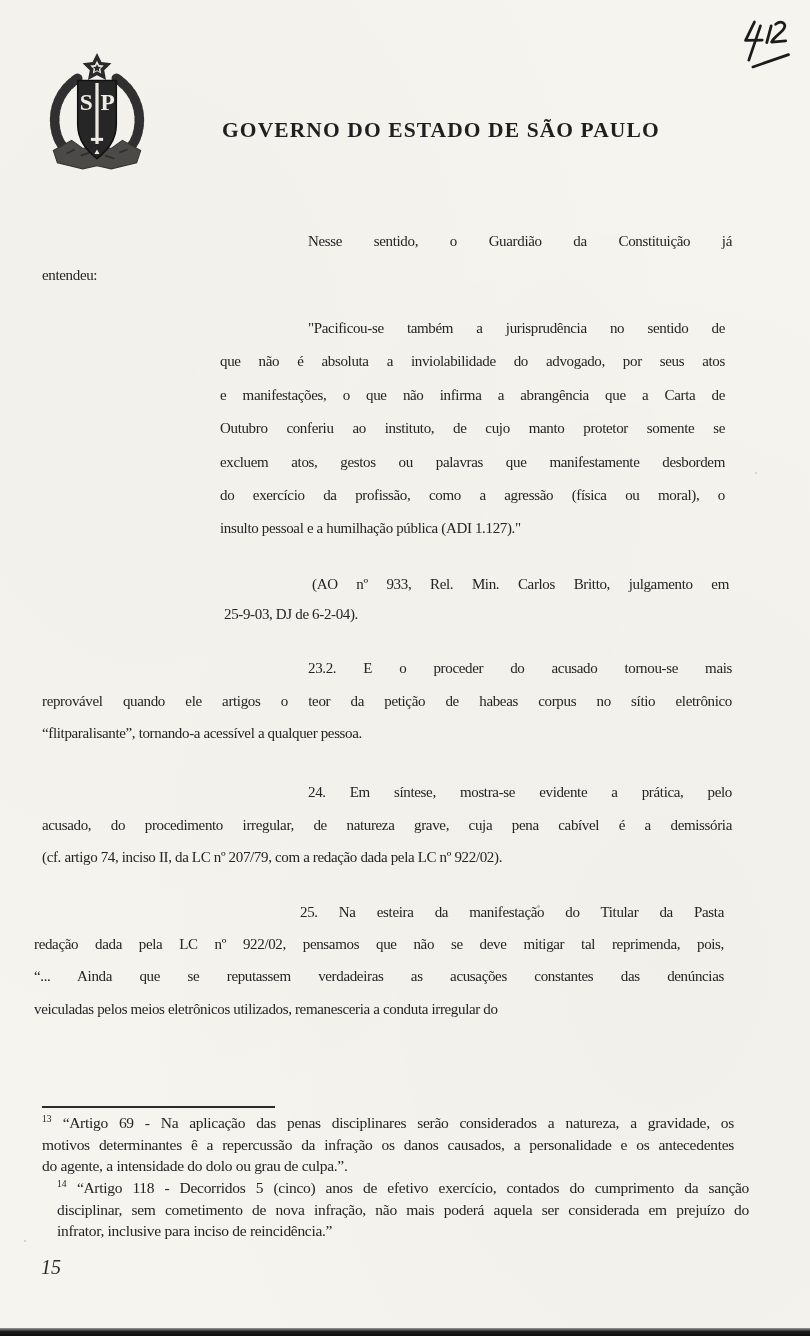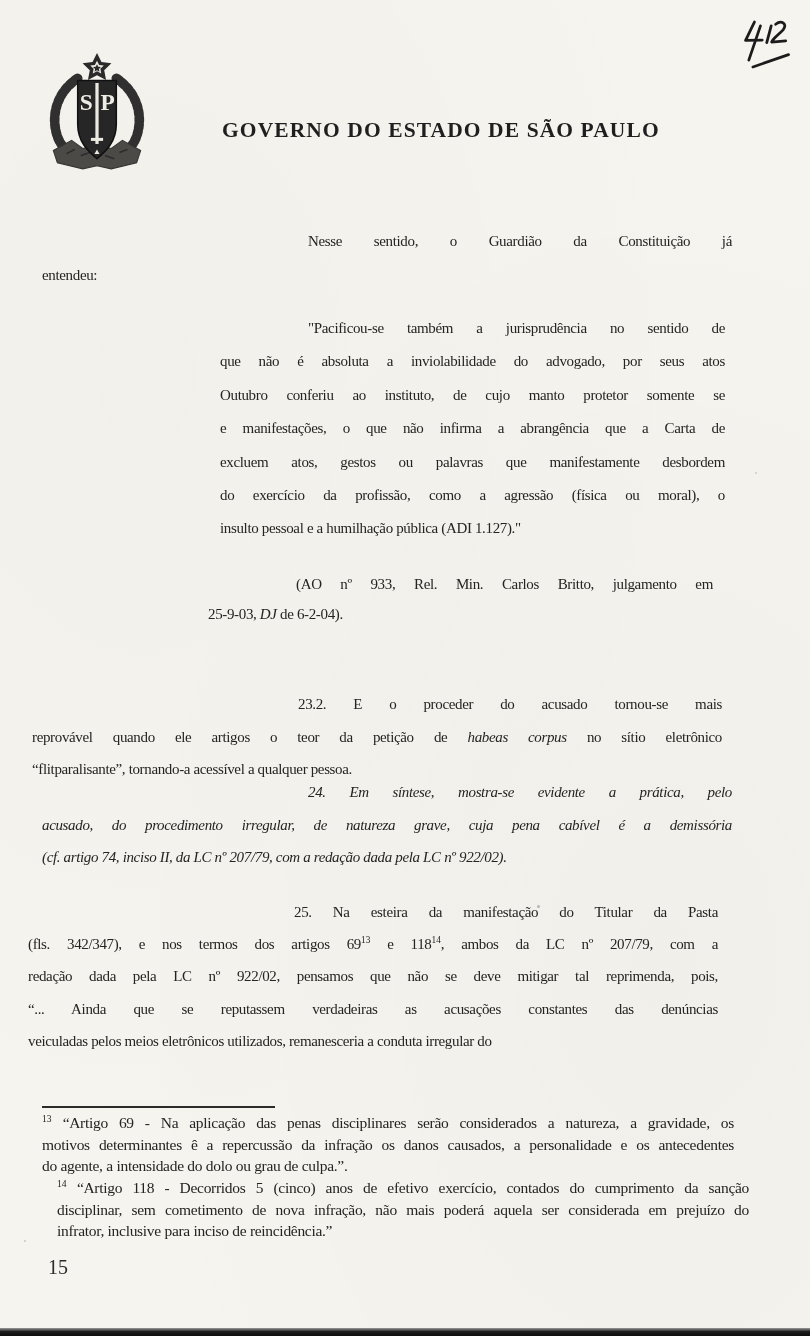--- a/index.html
+++ b/index.html
@@ -22,37 +22,37 @@
   }
   .emblem { position:absolute; left:46px; top:52px; }
   .handwritten { position:absolute; left:736px; top:14px; transform:rotate(6deg); }
   .block { position:absolute; }
   .tline { text-align:justify; text-align-last:justify; }
   .tline:last-child { text-align-last:left; }
   .block .tline:first-child { padding-left:var(--fi,0px); }
   .body-text { font-size:15px; letter-spacing:-0.35px; }
   #intro { left:42px; top:224px; width:690px; line-height:34px; --fi:266px; }
   #quote { left:220px; top:312px; width:505px; line-height:33.4px; --fi:88px; }
-  #cite  { left:208px; top:569px; width:505px; line-height:30px;  --fi:88px; }
-  #p232  { left:32px; top:652px; width:690px; line-height:32.6px;margin-top:36px; --fi:266px; }
-  #p24   { left:42px; top:776px; width:690px; line-height:32.6px;font-style:italic; --fi:266px; }
-  #p25   { left:28px; top:896px; width:690px; line-height:32.2px; --fi:266px; }
+  #cite  { left:224px; top:569px; width:505px; line-height:30px;  --fi:88px; }
+  #p232  { left:42px; top:652px; width:690px; line-height:32.6px; --fi:266px; }
+  #p24   { left:42px; top:776px; width:690px; line-height:32.6px; --fi:266px; }
+  #p25   { left:34px; top:896px; width:690px; line-height:32.2px; --fi:266px; }
   .fnrule {
     position:absolute; left:42px; top:1106px; width:233px; height:0;
     border-top:2.5px solid #2b2b2b;
   }
   .footnote { font-size:15.5px; letter-spacing:-0.3px; line-height:21.6px; }
   #fn13 { left:42px; top:1112px; width:692px; }
   #fn14 { left:57px; top:1177px; width:692px; }
-  .page-number { position:absolute; left:48px; top:1256px; font-size:20px; color:#2a2a2a; }
+  .page-number { position:absolute; left:41px; top:1256px; font-size:20px; color:#2a2a2a;font-style:italic; }
   .scan-strip {
     position:absolute; left:0; bottom:0; width:100%; height:8px;
     background:linear-gradient(#9a9a9a, #1b1b1b 45%, #0d0d0d);
   }
-  .it { font-style:italic; }
+  .it { }
   sup { font-size:0.62em; line-height:0; vertical-align:super; letter-spacing:0; }
   .speck { position:absolute; background:#6f6f6f; border-radius:50%; opacity:.45; }
 </style>
 </head>
 <body>
 
 <div class="page">
 
   <svg class="emblem" viewBox="0 0 100 124" width="102" height="126" aria-hidden="true">
 
@@ -88,43 +88,42 @@
 
   <div class="doc-title">GOVERNO DO ESTADO DE SÃO PAULO</div>
 
   <div id="intro" class="block body-text">
       <div class="tline"><span>Nesse sentido, o Guardião da Constituição já</span></div>
       <div class="tline"><span>entendeu:</span></div>
     </div>
   <div id="quote" class="block body-text">
       <div class="tline"><span>"Pacificou-se também a jurisprudência no sentido de</span></div>
       <div class="tline"><span>que não é absoluta a inviolabilidade do advogado, por seus atos</span></div>
+      <div class="tline"><span>e manifestações, o que não infirma a abrangência que a Carta de</span></div>
       <div class="tline"><span>Outubro conferiu ao instituto, de cujo manto protetor somente se</span></div>
-      <div class="tline"><span>e manifestações, o que não infirma a abrangência que a Carta de</span></div>
       <div class="tline"><span>excluem atos, gestos ou palavras que manifestamente desbordem</span></div>
       <div class="tline"><span>do exercício da profissão, como a agressão (física ou moral), o</span></div>
       <div class="tline"><span>insulto pessoal e a humilhação pública (ADI 1.127)."</span></div>
     </div>
   <div id="cite" class="block body-text">
       <div class="tline"><span>(AO nº 933, Rel. Min. Carlos Britto, julgamento em</span></div>
       <div class="tline"><span>25-9-03, </span><span class="it">DJ</span><span> de 6-2-04).</span></div>
     </div>
   <div id="p232" class="block body-text">
       <div class="tline"><span>23.2. E o proceder do acusado tornou-se mais</span></div>
       <div class="tline"><span>reprovável quando ele artigos o teor da petição de </span><span class="it">habeas corpus</span><span> no sítio eletrônico</span></div>
       <div class="tline"><span>“flitparalisante”, tornando-a acessível a qualquer pessoa.</span></div>
     </div>
   <div id="p24" class="block body-text">
       <div class="tline"><span>24. Em síntese, mostra-se evidente a prática, pelo</span></div>
       <div class="tline"><span>acusado, do procedimento irregular, de natureza grave, cuja pena cabível é a demissória</span></div>
       <div class="tline"><span>(cf. artigo 74, inciso II, da LC nº 207/79, com a redação dada pela LC nº 922/02).</span></div>
     </div>
   <div id="p25" class="block body-text">
       <div class="tline"><span>25. Na esteira da manifestação do Titular da Pasta</span></div>
-      <div class="tline"><span>(fls. 342/347), e nos termos dos artigos 69</span><sup>13</sup><span> e 118</span><sup>14</sup><span>, ambos da LC nº 207/79, com a</span></div>
       <div class="tline"><span>redação dada pela LC nº 922/02, pensamos que não se deve mitigar tal reprimenda, pois,</span></div>
       <div class="tline"><span>“... Ainda que se reputassem verdadeiras as acusações constantes das denúncias</span></div>
       <div class="tline"><span>veiculadas pelos meios eletrônicos utilizados, remanesceria a conduta irregular do</span></div>
     </div>
 
   <div class="fnrule"></div>
   <div id="fn13" class="block footnote">
       <div class="tline"><sup>13</sup><span> “Artigo 69 - Na aplicação das penas disciplinares serão considerados a natureza, a gravidade, os</span></div>
       <div class="tline"><span>motivos determinantes ê a repercussão da infração os danos causados, a personalidade e os antecedentes</span></div>
       <div class="tline"><span>do agente, a intensidade do dolo ou grau de culpa.”.</span></div>

